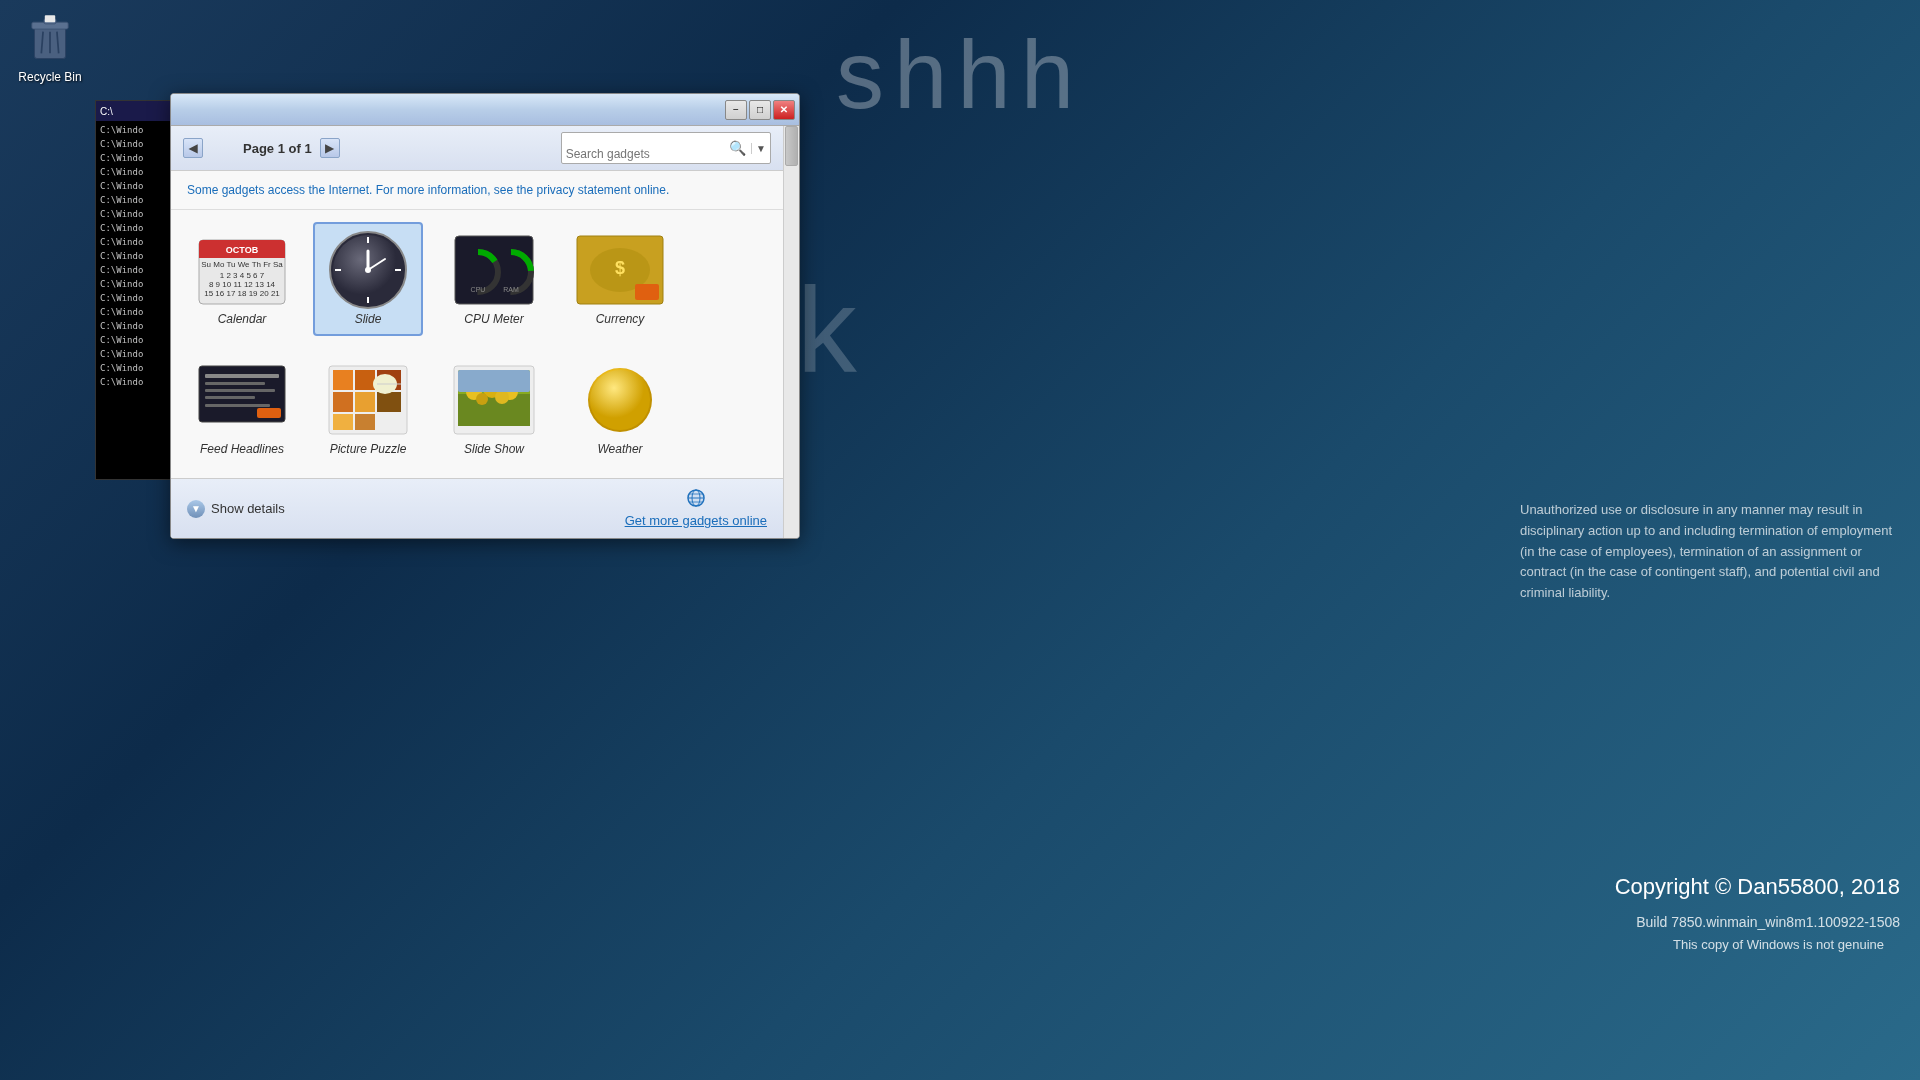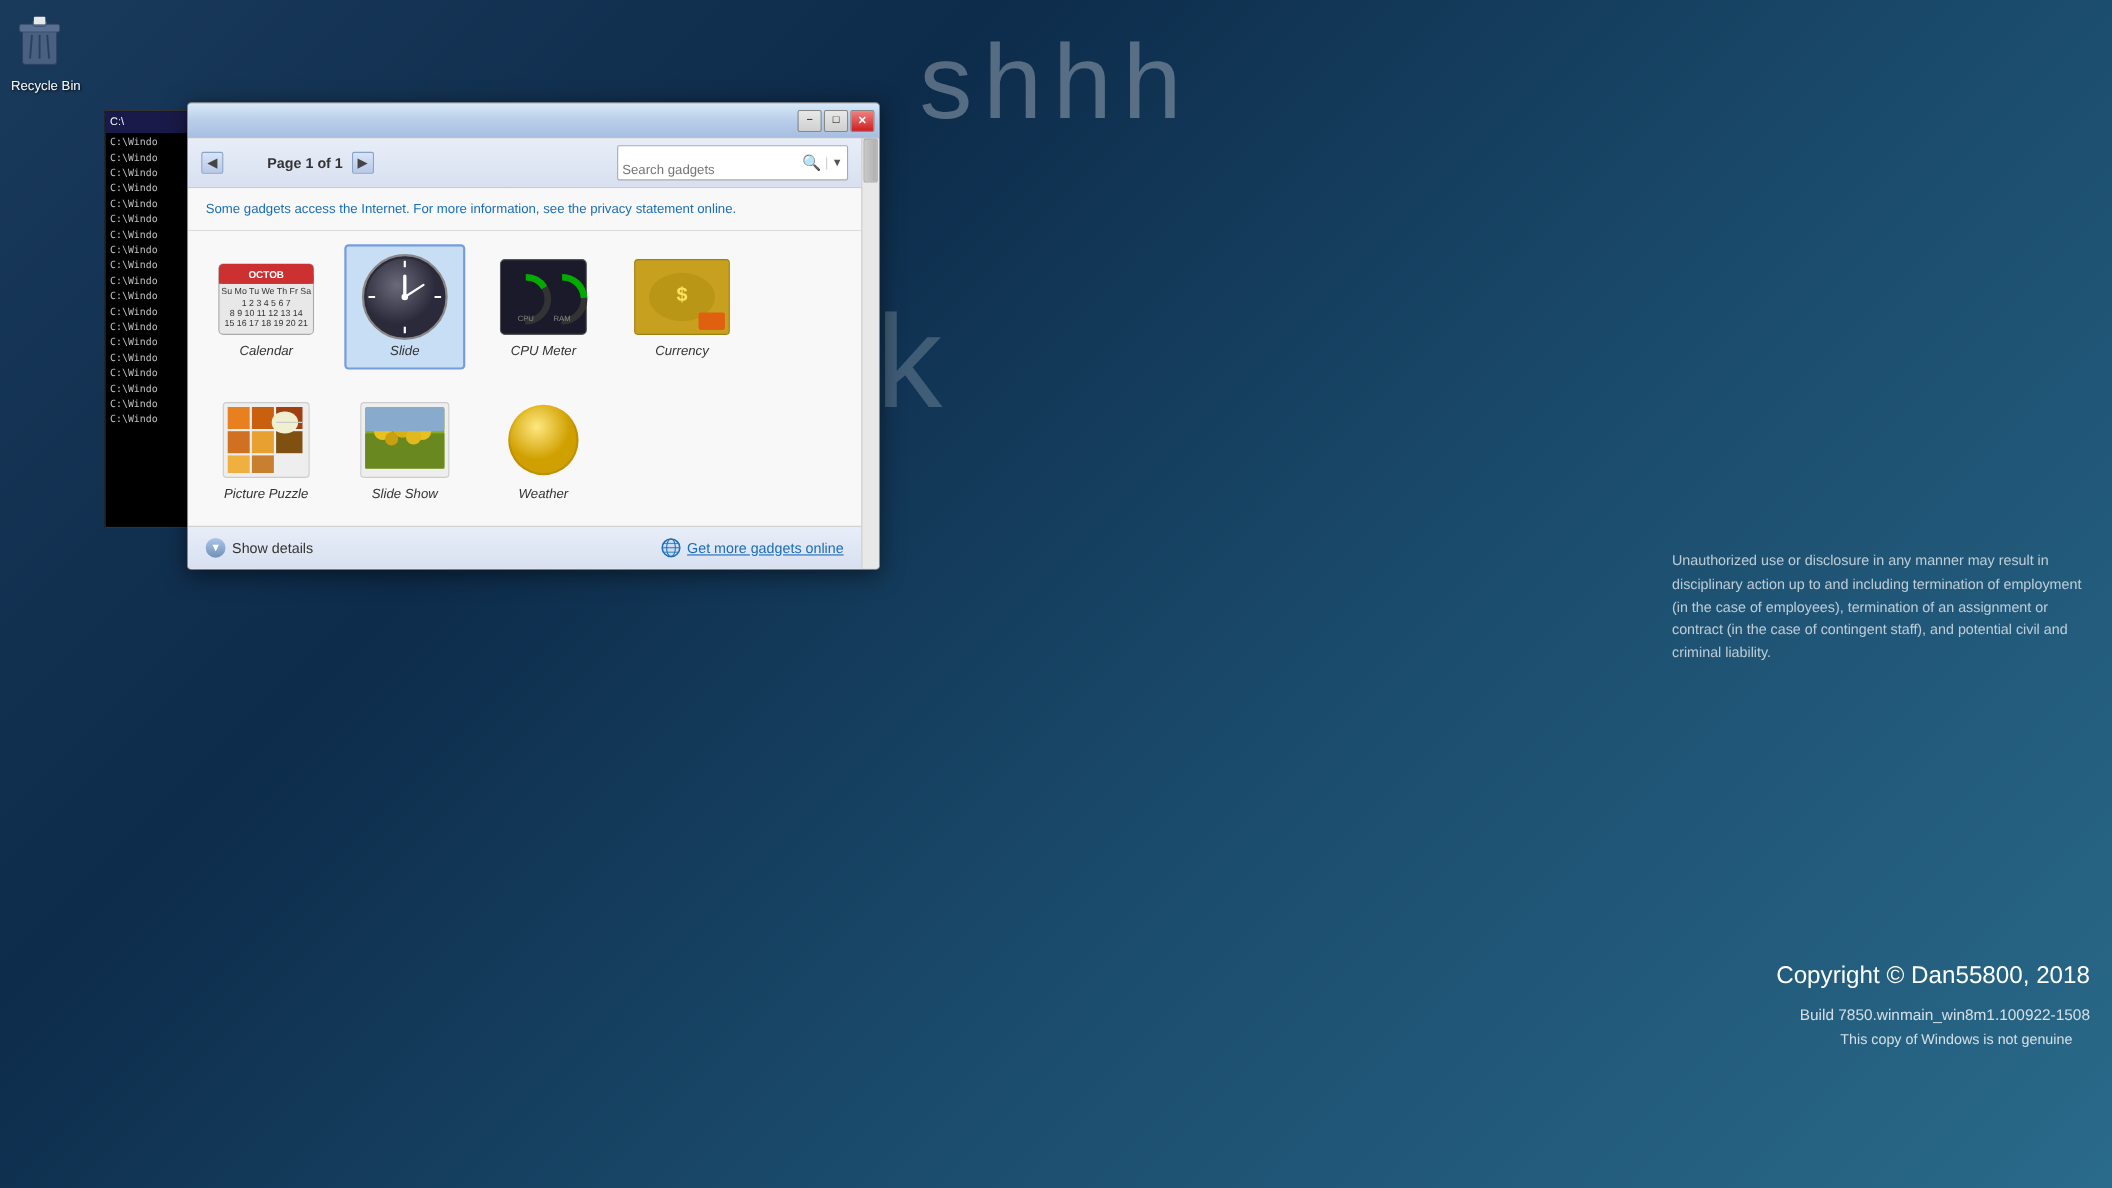--- a/index.html
+++ b/index.html
@@ -43,21 +43,21 @@
       font-weight: 300;
       color: rgba(255,255,255,0.2);
       letter-spacing: 5px;
     }
 
     
     .recycle-bin {
       position: absolute;
       top: 10px;
       left: 10px;
-      text-align: left;
+      text-align: center;
       width: 80px;
       cursor: pointer;
     }
 
     .recycle-bin-icon {
       width: 52px;
       height: 52px;
       margin: 0 auto;
     }
 
@@ -371,20 +371,21 @@
     }
 
     .get-more-link {
       display: flex;
       align-items: center;
       gap: 6px;
       color: #1a6dba;
       font-size: 13px;
       cursor: pointer;
       text-decoration: underline;
+      flex-direction: column;
     }
 
     .globe-icon {
       width: 18px;
       height: 18px;
     }
 
     
     .calendar-svg {
       width: 90px;
@@ -595,20 +596,36 @@
 
               <ellipse cx="45" cy="36" rx="30" ry="22" fill="#b09010" opacity="0.6"></ellipse>
               <text x="45" y="40" text-anchor="middle" fill="#ffe060" font-size="18" font-weight="bold">$</text>
 
               <rect x="60" y="50" width="24" height="16" rx="2" fill="#e06010"></rect>
             </svg>
           </div>
           <span class="gadget-label">Currency</span>
         </div>
 
+        <div class="gadget-item">
+          <div class="gadget-icon">
+            <svg class="feed-svg" viewBox="0 0 90 72">
+              <rect x="2" y="2" width="86" height="56" rx="3" fill="#1a1a2a" stroke="#444" stroke-width="1"></rect>
+
+              <rect x="8" y="10" width="74" height="4" rx="1" fill="#888"></rect>
+              <rect x="8" y="18" width="60" height="3" rx="1" fill="#666"></rect>
+              <rect x="8" y="25" width="70" height="3" rx="1" fill="#666"></rect>
+              <rect x="8" y="32" width="50" height="3" rx="1" fill="#666"></rect>
+              <rect x="8" y="40" width="65" height="3" rx="1" fill="#666"></rect>
+
+              <rect x="60" y="44" width="24" height="10" rx="2" fill="#e06010"></rect>
+            </svg>
+          </div>
+          <span class="gadget-label">Feed Headlines</span>
+        </div>
 
         <div class="gadget-item">
           <div class="gadget-icon">
             <svg class="puzzle-svg" viewBox="0 0 82 72">
               <rect x="2" y="2" width="78" height="68" rx="3" fill="#eee" stroke="#ccc" stroke-width="1"></rect>
 
               <rect x="6" y="6" width="20" height="20" fill="#e88020"></rect>
               <rect x="28" y="6" width="20" height="20" fill="#c86010"></rect>
               <rect x="50" y="6" width="24" height="20" fill="#a04010"></rect>
               <rect x="6" y="28" width="20" height="20" fill="#d07020"></rect>

